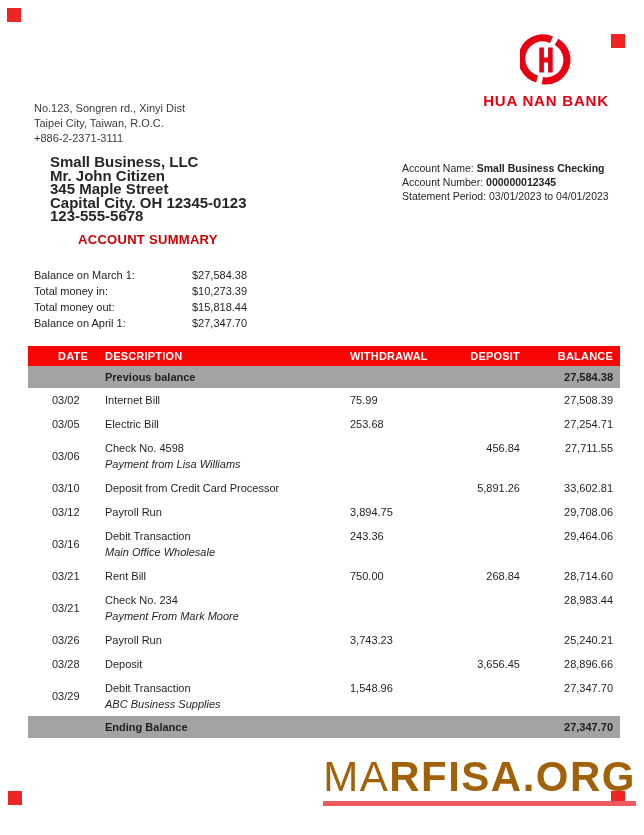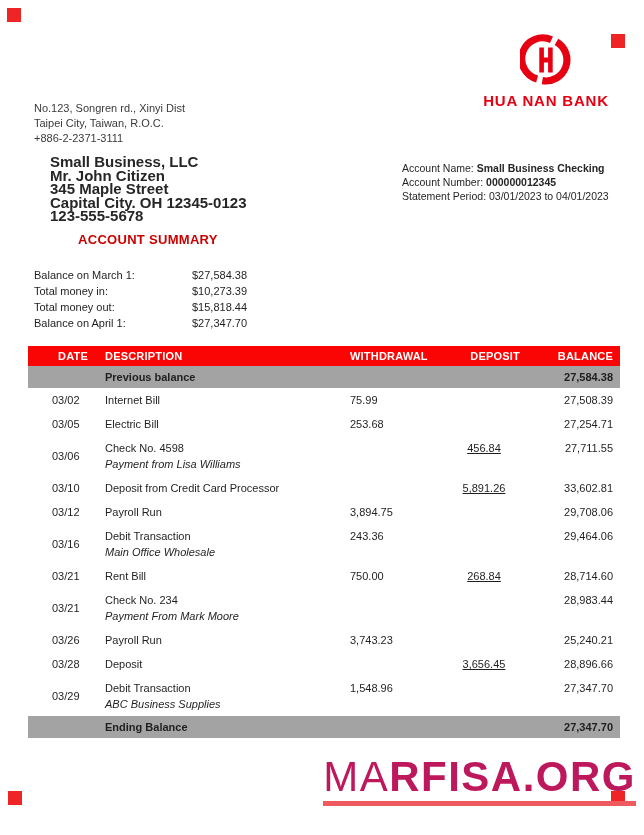--- a/index.html
+++ b/index.html
@@ -47,32 +47,32 @@
   }
   th.h-date{padding-left:30px;}
   th.h-desc{padding-left:2px;}
   th.h-wd{padding-left:2px;}
   th.h-dep{text-align:right;padding-right:23px;}
   th.h-bal{text-align:right;padding-right:7px;}
   .txn-table td{padding:4px 0;line-height:16px;vertical-align:top;}
   td.c-date{padding-left:24px;vertical-align:middle;}
   td.c-desc{padding-left:2px;}
   td.c-wd{padding-left:2px;}
-  td.c-dep{text-align:center;padding-right:23px;text-decoration:underline;}
+  td.c-dep{text-align:right;padding-right:23px;}
   td.c-bal{text-align:right;padding-right:7px;}
   .desc-sub{font-style:italic;}
   tr.row-highlight td{background:#a3a3a3;font-weight:bold;padding:3px 0;}
   tr.row-highlight td.c-date{padding-left:24px;}
   tr.row-highlight td.c-desc{padding-left:2px;}
   tr.row-highlight td.c-bal{padding-right:7px;}
 
   
   .watermark{
     position:absolute;right:8px;top:756px;white-space:nowrap;
-    font-size:42px;line-height:1;letter-spacing:1.5px;color:#be185d;
+    font-size:42px;line-height:1;letter-spacing:1.5px;color:#a16207;
     padding-bottom:3px;border-bottom:5px solid #ee5a5e;
   }
   .wm-light{font-weight:normal;}
   .wm-bold{font-weight:bold;}
 </style>
 </head>
 <body>
 
 <div id="page">
 

